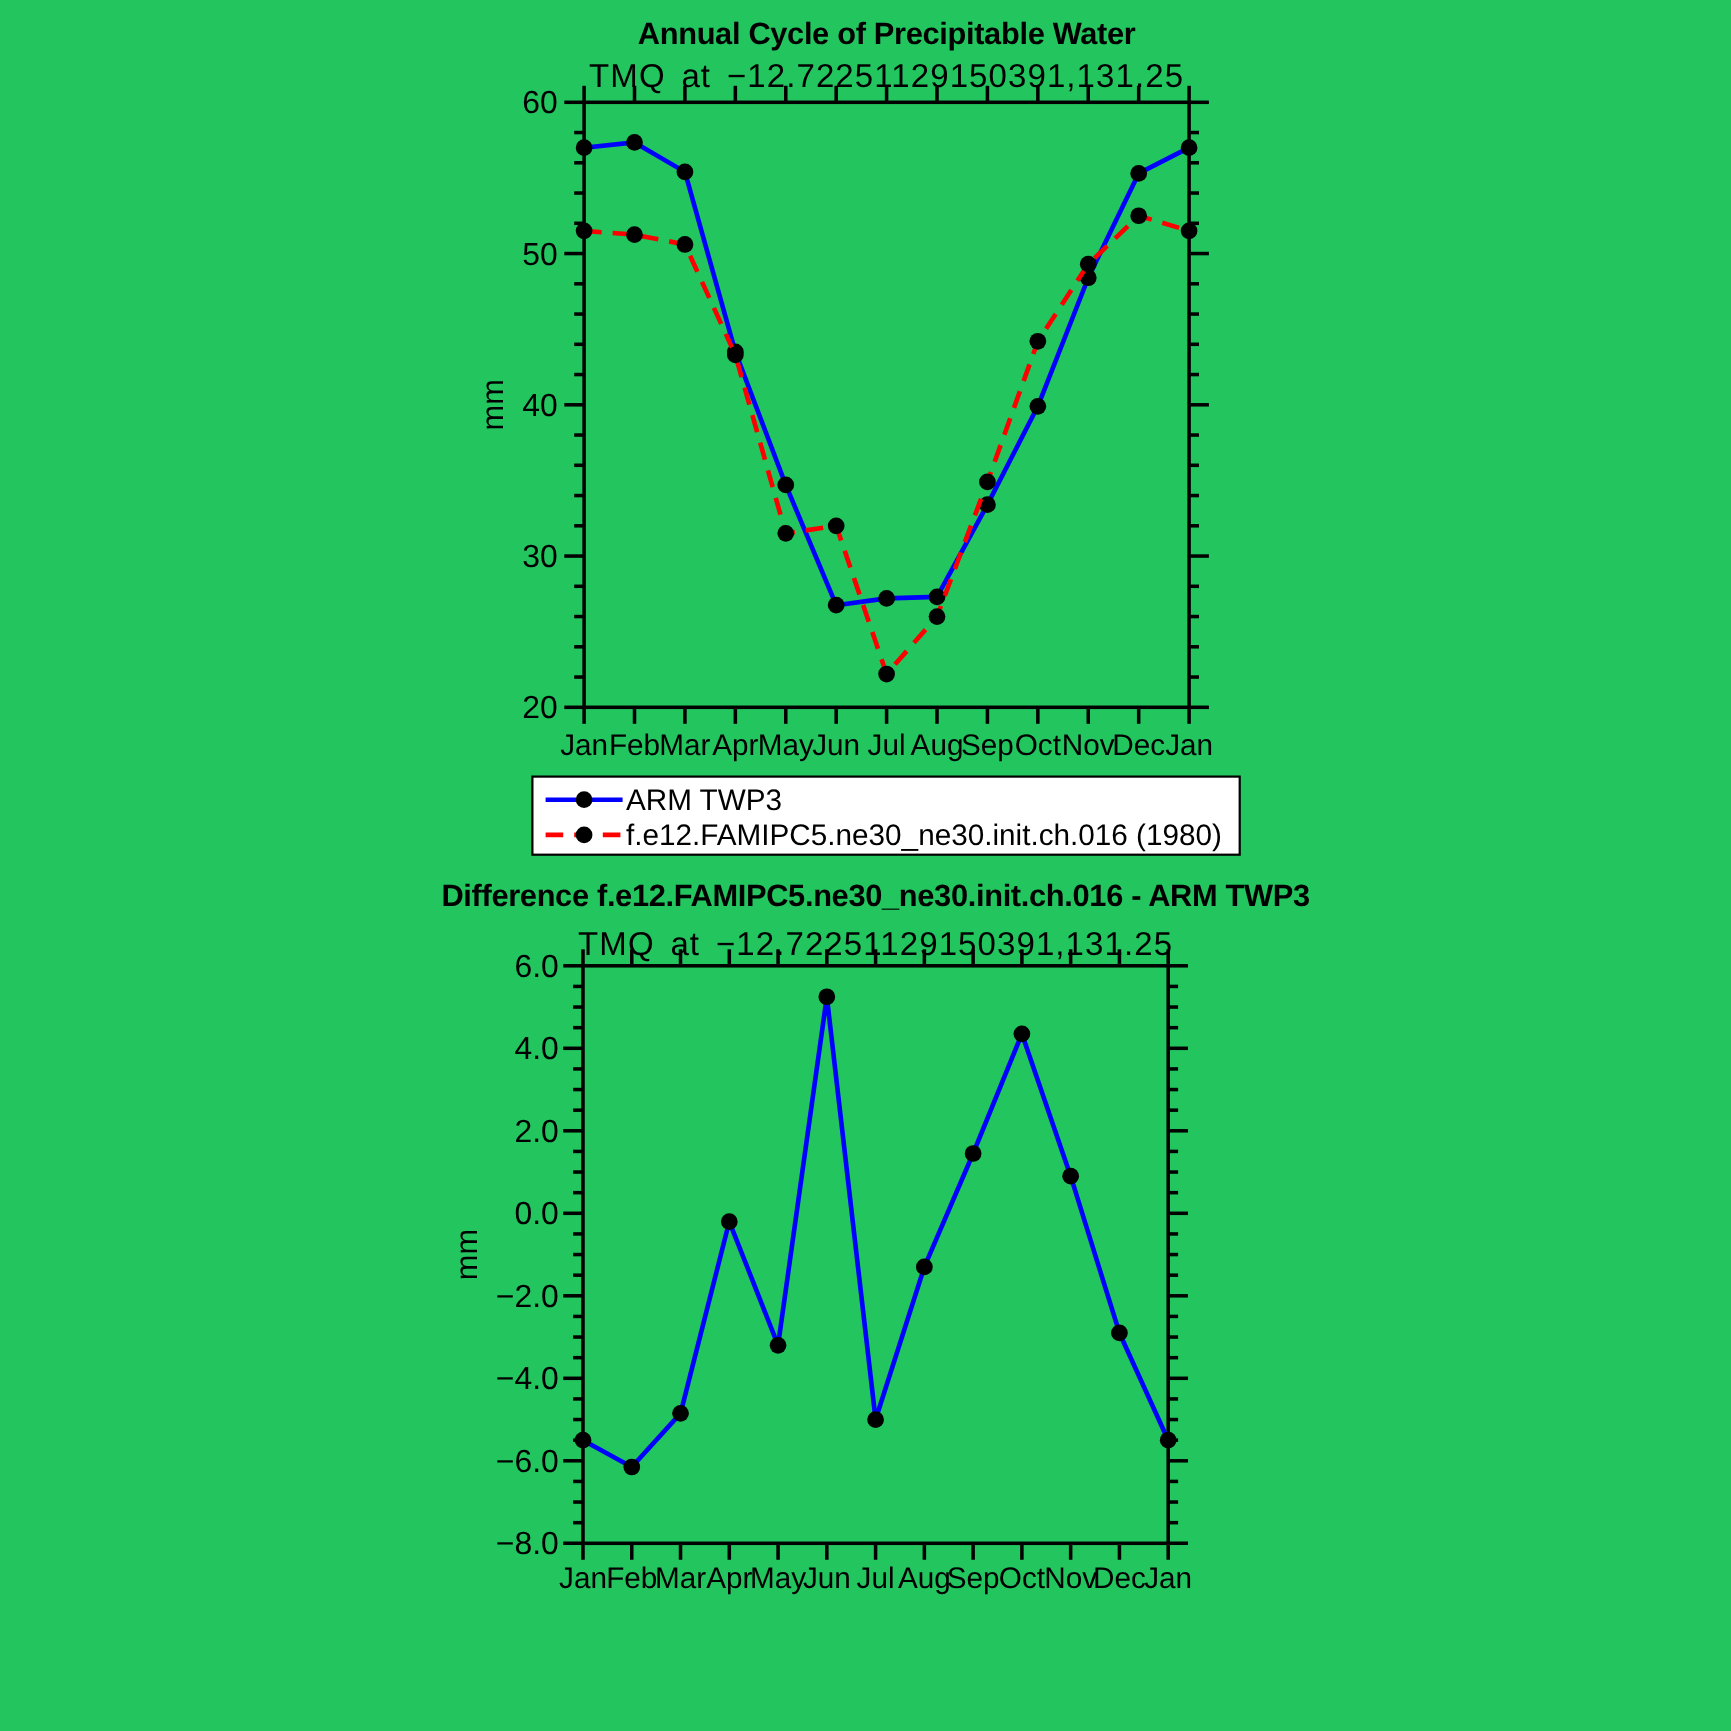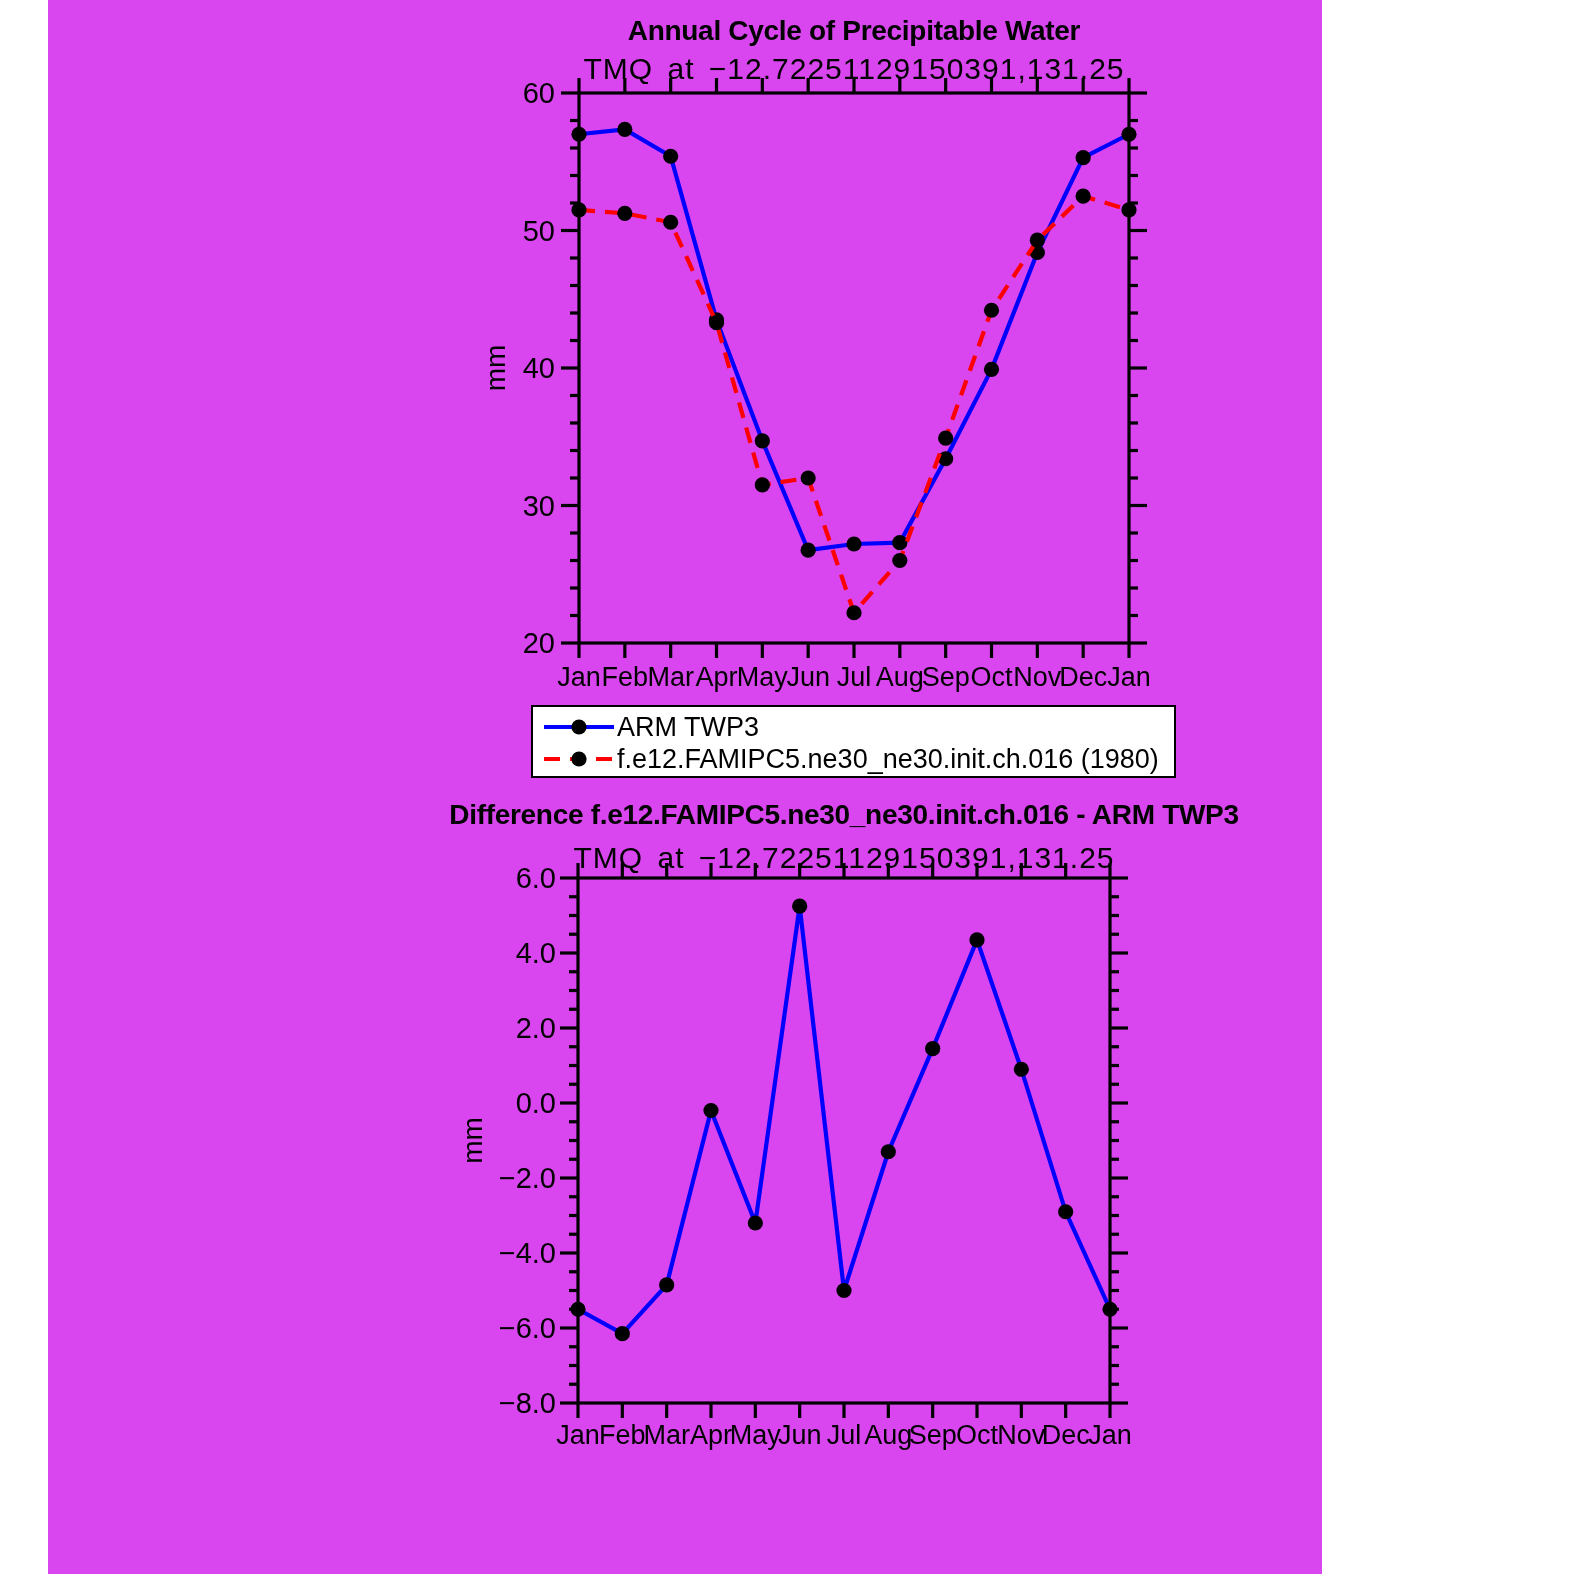--- a/index.html
+++ b/index.html
@@ -2,25 +2,24 @@
 <html><head>
 <meta charset="utf-8">
 <style>
   html, body {
     margin: 0;
     padding: 0;
     background: #ffffff;
   }
   .page {
     position: relative;
-    width: 1274px;
+    width: 1574px;
     height: 1574px;
-    background: #d946ef;
+    background: #22c55e;
     font-family: "Liberation Sans", sans-serif;
-    margin-left: 48px;
   }
   svg { display: block; }
   svg text { fill: #000000; }
   .chart-title   { font: bold 28px "Liberation Sans", sans-serif; letter-spacing: -0.3px; }
   .chart-subtitle{ font: 30px "Liberation Sans", sans-serif; letter-spacing: 1px; word-spacing: 5px; }
   .y-tick-label  { font: 29px "Liberation Sans", sans-serif; }
   .x-tick-label  { font: 27px "Liberation Sans", sans-serif; }
   .axis-title    { font: 28px "Liberation Sans", sans-serif; }
   .legend-text   { font: 27px "Liberation Sans", sans-serif; }
 </style>

